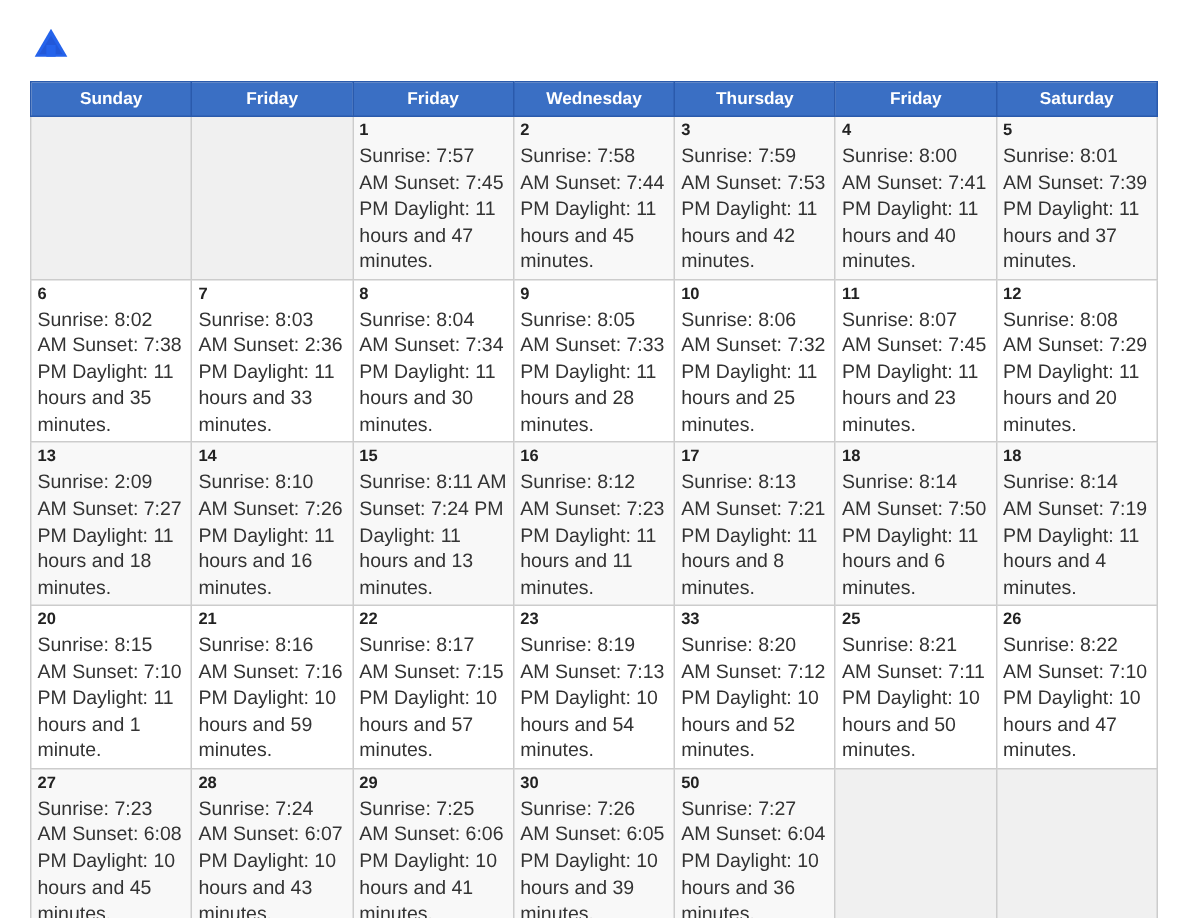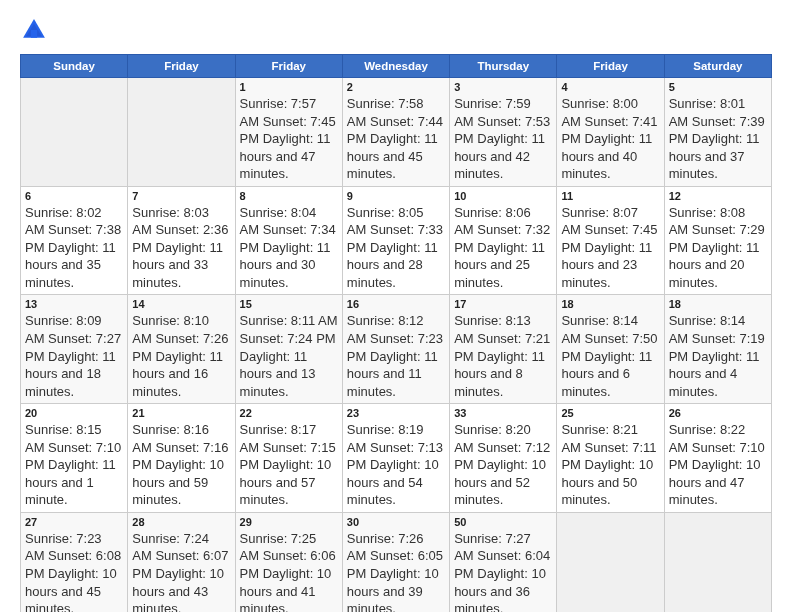--- a/index.html
+++ b/index.html
@@ -210,21 +210,21 @@
           <td>
             <span class="day-num">12</span>
             <div class="cell-info">Sunrise: 8:08 AM
 Sunset: 7:29 PM
 Daylight: 11 hours and 20 minutes.</div>
           </td>
         </tr>
         <tr>
           <td>
             <span class="day-num">13</span>
-            <div class="cell-info">Sunrise: 8:09 AM
+            <div class="cell-info">Sunrise: 2:09 AM
 Sunset: 7:27 PM
 Daylight: 11 hours and 18 minutes.</div>
           </td>
           <td>
             <span class="day-num">14</span>
             <div class="cell-info">Sunrise: 8:10 AM
 Sunset: 7:26 PM
 Daylight: 11 hours and 16 minutes.</div>
           </td>
           <td>

